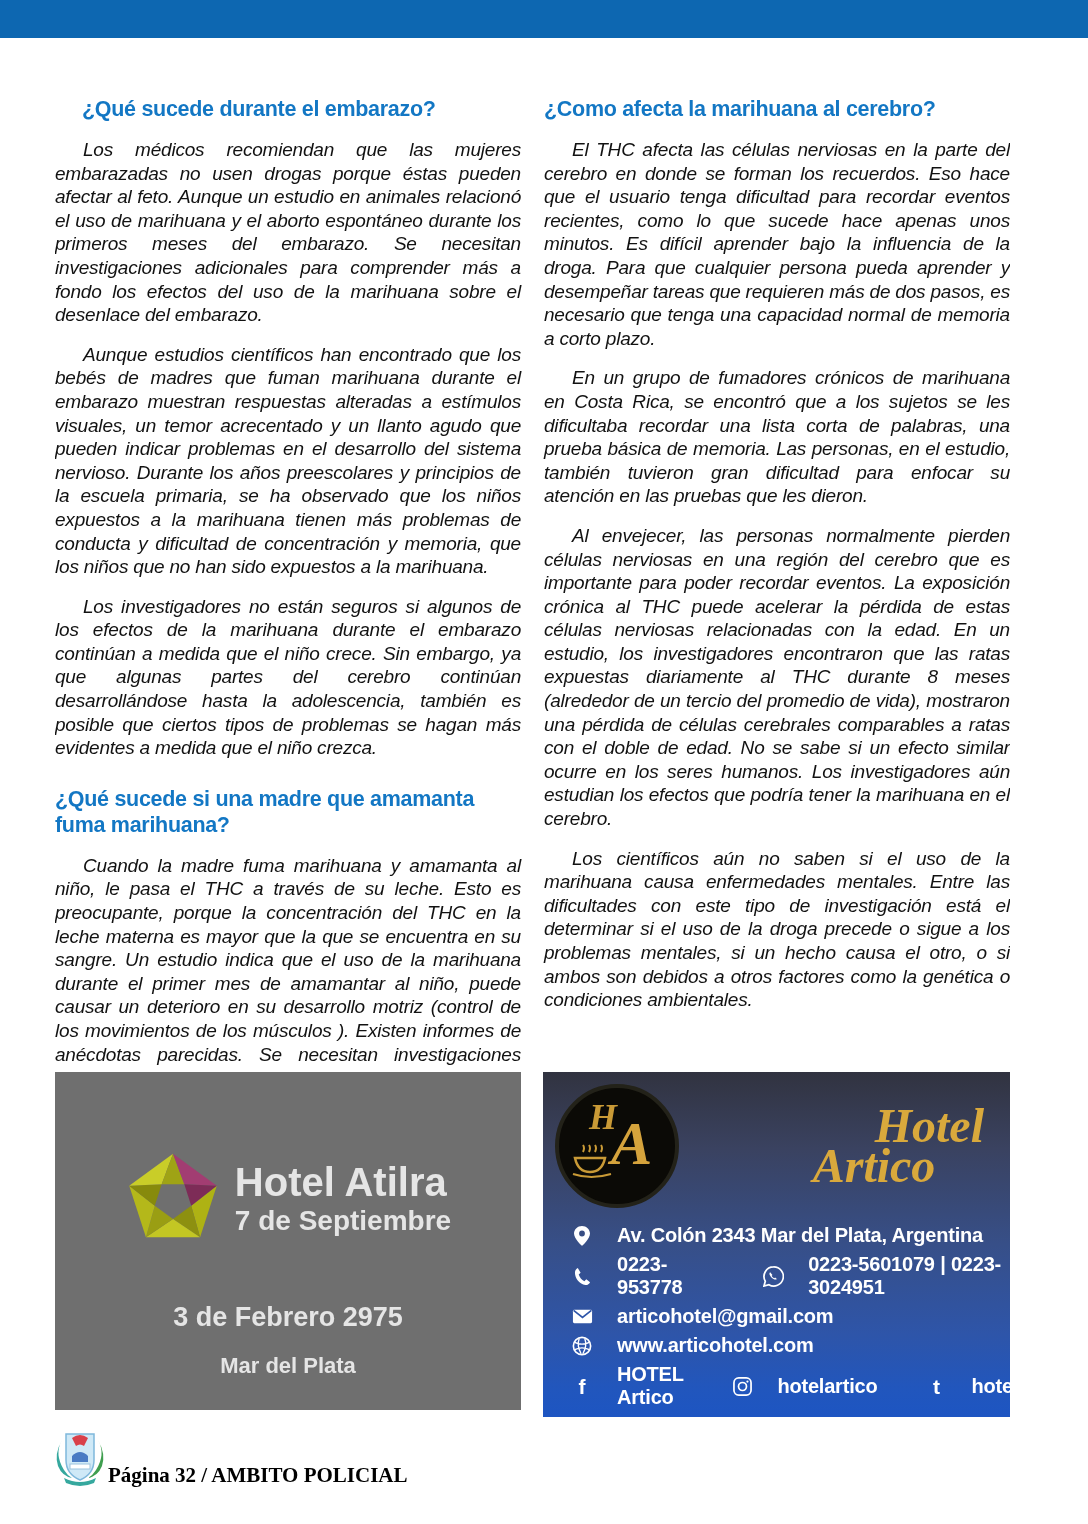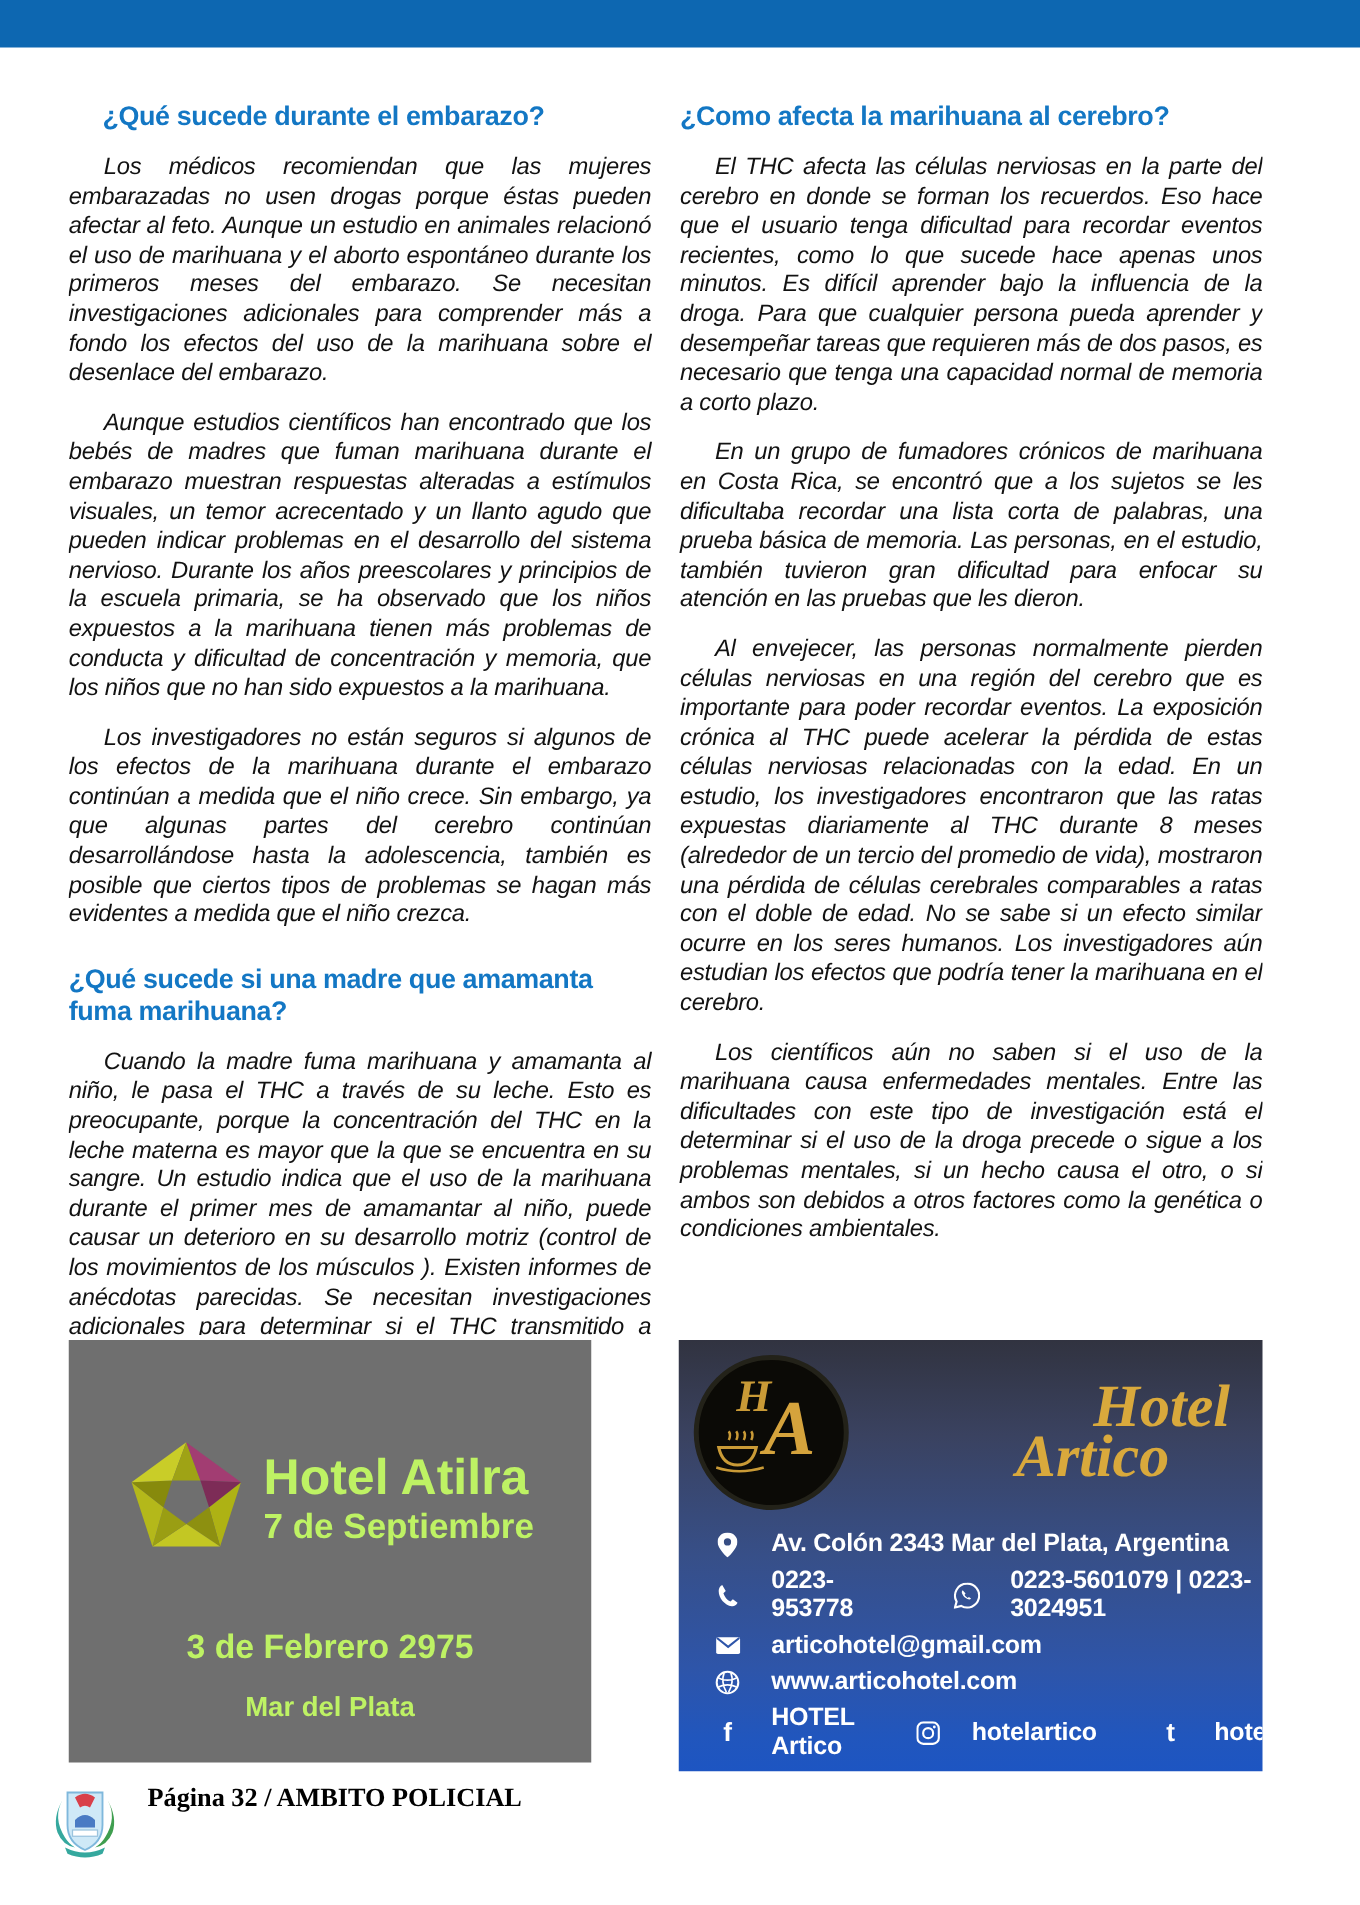--- a/index.html
+++ b/index.html
@@ -11,28 +11,28 @@
 
   .columns{
     position:absolute;top:80px;left:55px;width:955px;height:988px;
     display:flex;gap:23px;overflow:hidden;
   }
   .col{width:466px;text-align:justify;font-size:19px;line-height:23.6px;letter-spacing:-0.2px;}
   .head{
     color:#1377c4;font-weight:bold;font-size:21.5px;line-height:26px;
     letter-spacing:-0.3px;margin:26px 0 13px;text-align:left;max-width:442px;
   }
-  .head.first{margin-top:0;}
+  .head.first{margin-top:16px;}
   .head.indented{padding-left:27px;}
   .para{margin:16px 0 11px;text-indent:28px;font-style:italic;}
 
   
   .ad-atilra{
-    position:absolute;left:55px;top:1072px;width:418px;height:338px;
-    background:#6f6f6f;color:#bef264;overflow:hidden;
+    position:absolute;left:55px;top:1072px;width:466px;height:338px;
+    background:#6f6f6f;color:#e5e5e5;overflow:hidden;
   }
   .atilra-logo-row{display:flex;align-items:center;justify-content:center;margin-top:78px;gap:14px;}
   .atilra-mark{width:96px;height:96px;flex:0 0 auto;}
   .atilra-words{line-height:1;}
   .atilra-name{font-size:40px;font-weight:bold;letter-spacing:0;}
   .atilra-sub{font-size:28px;font-weight:bold;margin-top:5px;}
   .atilra-addr1{text-align:center;margin-top:56px;font-size:27px;font-weight:bold;}
   .atilra-addr2{text-align:center;margin-top:20px;font-size:22px;font-weight:bold;}
 
   
@@ -57,21 +57,21 @@
   .artico-brand .l1{font-size:48px;padding-left:62px;}
   .artico-brand .l2{font-size:48px;margin-top:-8px;}
   .artico-info{margin:16px 0 0 28px;display:flex;flex-direction:column;gap:6px;
     font-weight:bold;font-size:20px;letter-spacing:-0.2px;}
   .row{display:flex;align-items:center;gap:24px;}
   .row .ico{display:inline-flex;width:22px;justify-content:center;flex:0 0 auto;}
   .row .seg-gap{width:14px;}
   .glyph-letter{font-size:21px;font-weight:bold;line-height:1;}
 
   
-  .footer{position:absolute;left:40px;top:1426px;display:flex;align-items:flex-start;gap:22px;}
+  .footer{position:absolute;left:52px;top:1426px;display:flex;align-items:flex-end;}
   .footer-text{font-family:"Liberation Serif", serif;font-weight:bold;font-size:21px;color:#000;}
 </style>
 </head>
 <body>
 
 <div class="topbar"></div>
 
 <div class="columns">
   <div class="col">
     <div class="head first indented">¿Qué sucede durante el embarazo?</div>

